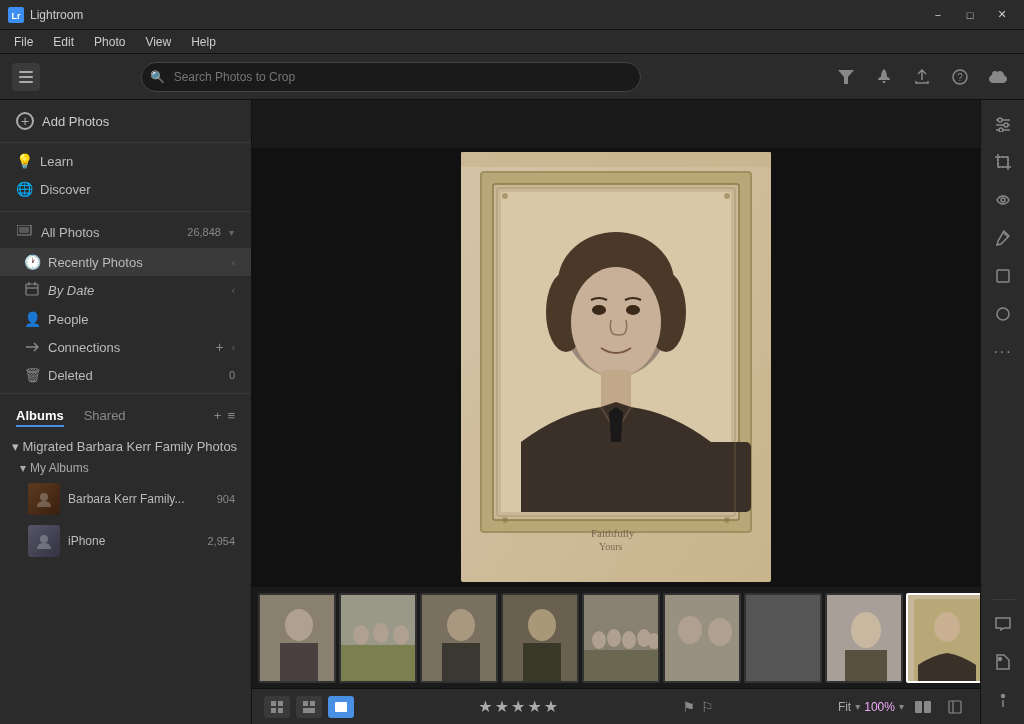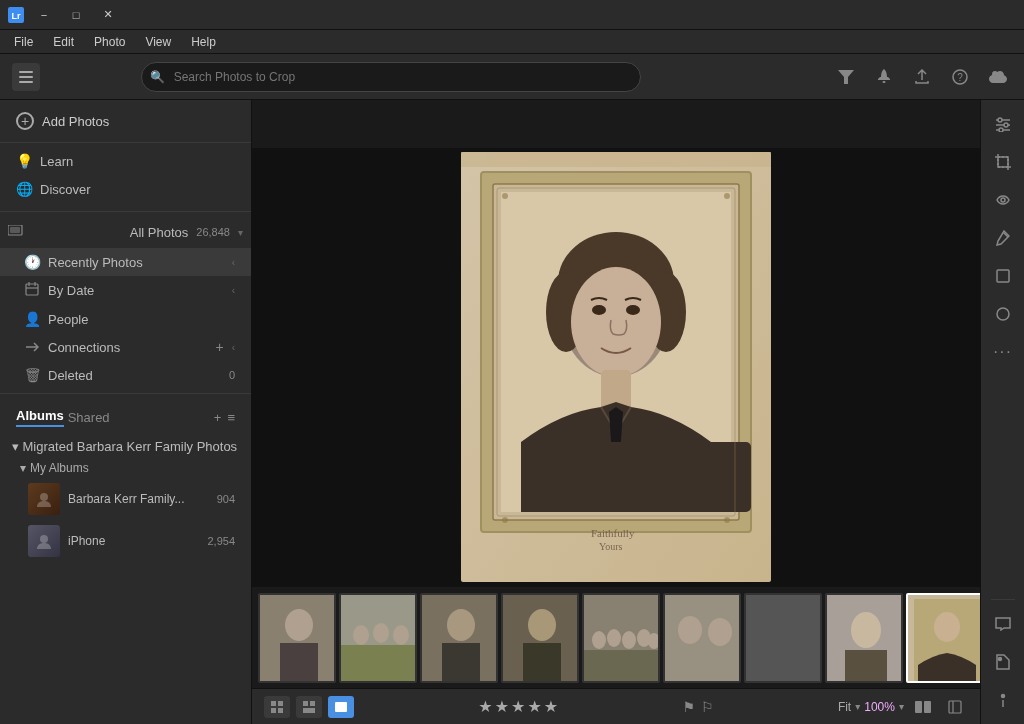--- a/index.html
+++ b/index.html
@@ -151,23 +151,23 @@
     .sidebar-item-label { flex: 1; }
     .sidebar-item-count { color: #888; font-size: 11px; }
     .sidebar-item-arrow { color: #666; font-size: 10px; }
     .sidebar-item-plus { color: #888; font-size: 14px; }
 
     .sidebar-divider { height: 1px; background: #3a3a3a; margin: 4px 0; }
 
     
     .albums-header {
       display: flex;
-      align-items: center;
+      align-items: flex-start;
       padding: 10px 16px 6px;
-      gap: 0;
+      gap: 16px;
     }
     .albums-tab {
       font-size: 13px;
       font-weight: 600;
       cursor: pointer;
       color: #fff;
       border-bottom: 2px solid #4a90e2;
       padding-bottom: 2px;
     }
     .albums-tab-inactive {
@@ -333,20 +333,21 @@
     .at-gray { background: #556; }
   </style>
 </head>
 <body>
 
 <div class="title-bar">
   <svg width="16" height="16" viewBox="0 0 16 16" style="margin-right:6px">
     <rect width="16" height="16" rx="2" fill="#3d8ef0"></rect>
     <text x="8" y="12" text-anchor="middle" fill="white" font-size="9" font-weight="bold">Lr</text>
   </svg>
+  <span style="font-size:12px;color:#ccc;flex:1;">Lightroom</span>
   <div class="title-bar-controls">
     <button class="title-bar-btn">−</button>
     <button class="title-bar-btn">□</button>
     <button class="title-bar-btn close">✕</button>
   </div>
 </div>
 
 <div class="menu-bar">
   <span class="menu-item">File</span>
   <span class="menu-item">Edit</span>
@@ -415,39 +416,39 @@
           <span class="sidebar-item-label">Learn</span>
         </div>
         <div class="sidebar-item">
           <span class="sidebar-item-icon">🌐</span>
           <span class="sidebar-item-label">Discover</span>
         </div>
       </div>
 
       <div class="sidebar-divider"></div>
 
-      <div class="sidebar-item" style="padding: 8px 8px; text-align: right;">
+      <div class="sidebar-item" style="padding: 8px 17px;">
         <span class="sidebar-item-icon">
           <svg width="16" height="12" viewBox="0 0 16 12" fill="#888">
             <rect x="0" y="0" width="14" height="10" rx="1" stroke="#888" stroke-width="1.2" fill="none"></rect>
             <rect x="2" y="2" width="10" height="6" rx="1" fill="#888" opacity="0.5"></rect>
           </svg>
         </span>
         <span class="sidebar-item-label">All Photos</span>
         <span class="sidebar-item-count">26,848</span>
         <span class="sidebar-item-arrow">▾</span>
       </div>
 
       <div class="sidebar-item active" style="padding-left: 24px;">
         <span class="sidebar-item-icon">🕐</span>
         <span class="sidebar-item-label">Recently Photos</span>
         <span class="sidebar-item-arrow">‹</span>
       </div>
 
-      <div class="sidebar-item" style="padding-left: 24px;">
+      <div class="sidebar-item" style="padding-left: 24px; font-style: italic;">
         <span class="sidebar-item-icon">
           <svg width="14" height="14" viewBox="0 0 14 14" fill="none" stroke="#888" stroke-width="1.2">
             <rect x="1" y="2" width="12" height="11" rx="1"></rect>
             <line x1="1" y1="6" x2="13" y2="6"></line>
             <line x1="4" y1="0" x2="4" y2="4"></line>
             <line x1="10" y1="0" x2="10" y2="4"></line>
           </svg>
         </span>
         <span class="sidebar-item-label">By Date</span>
         <span class="sidebar-item-arrow">‹</span>

